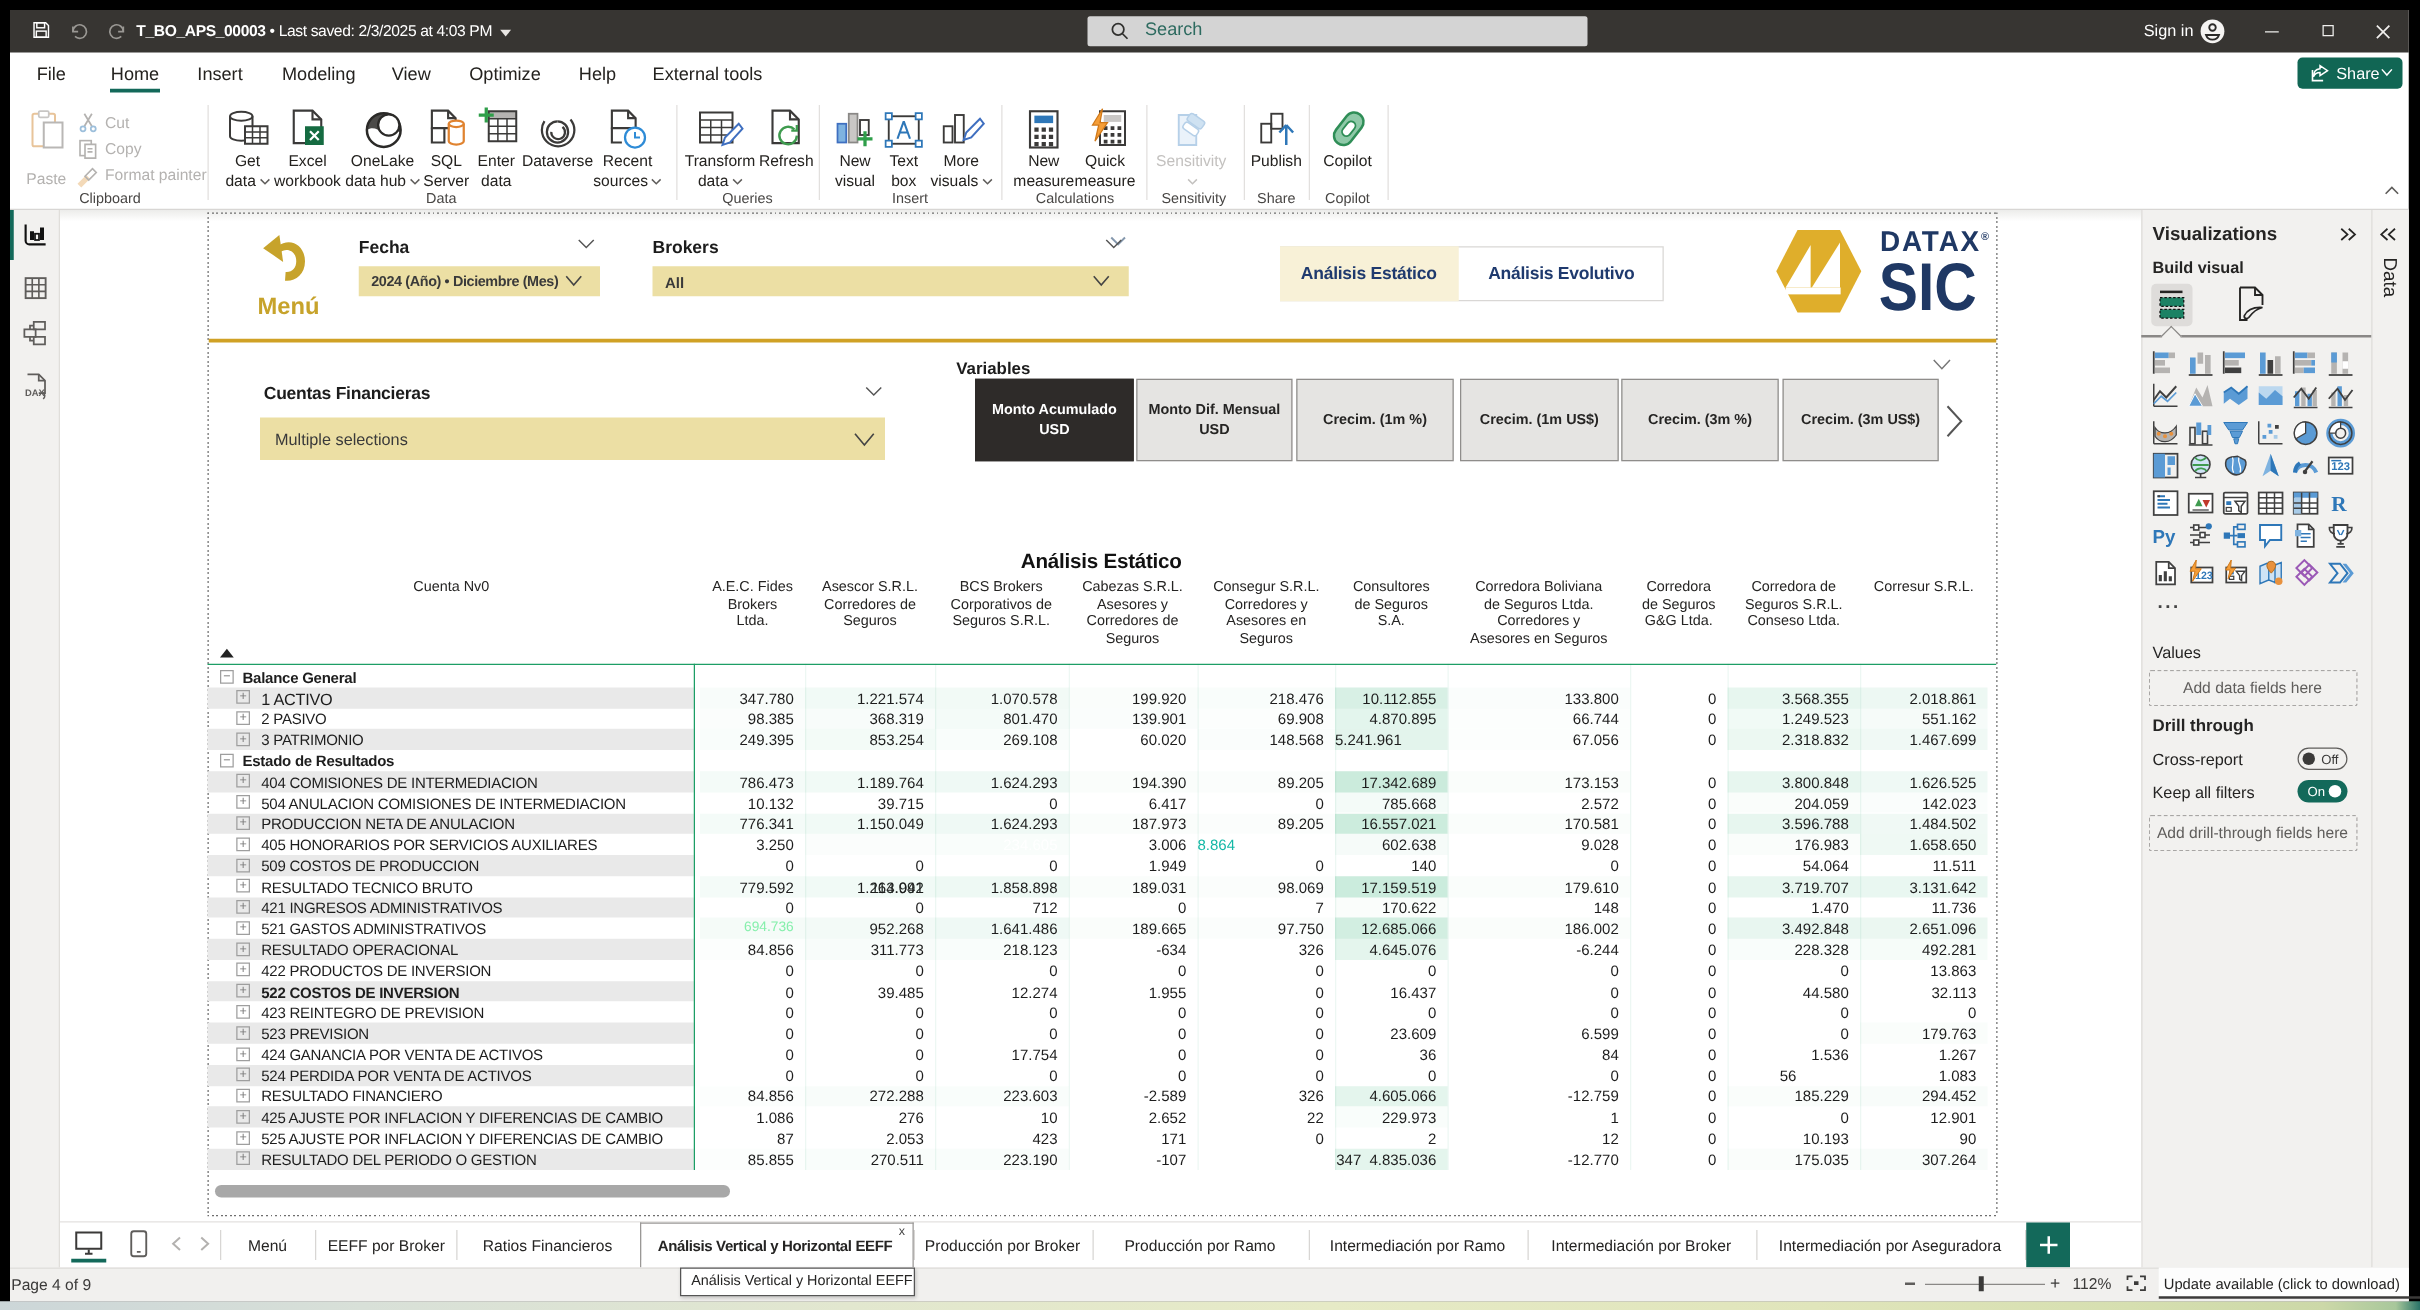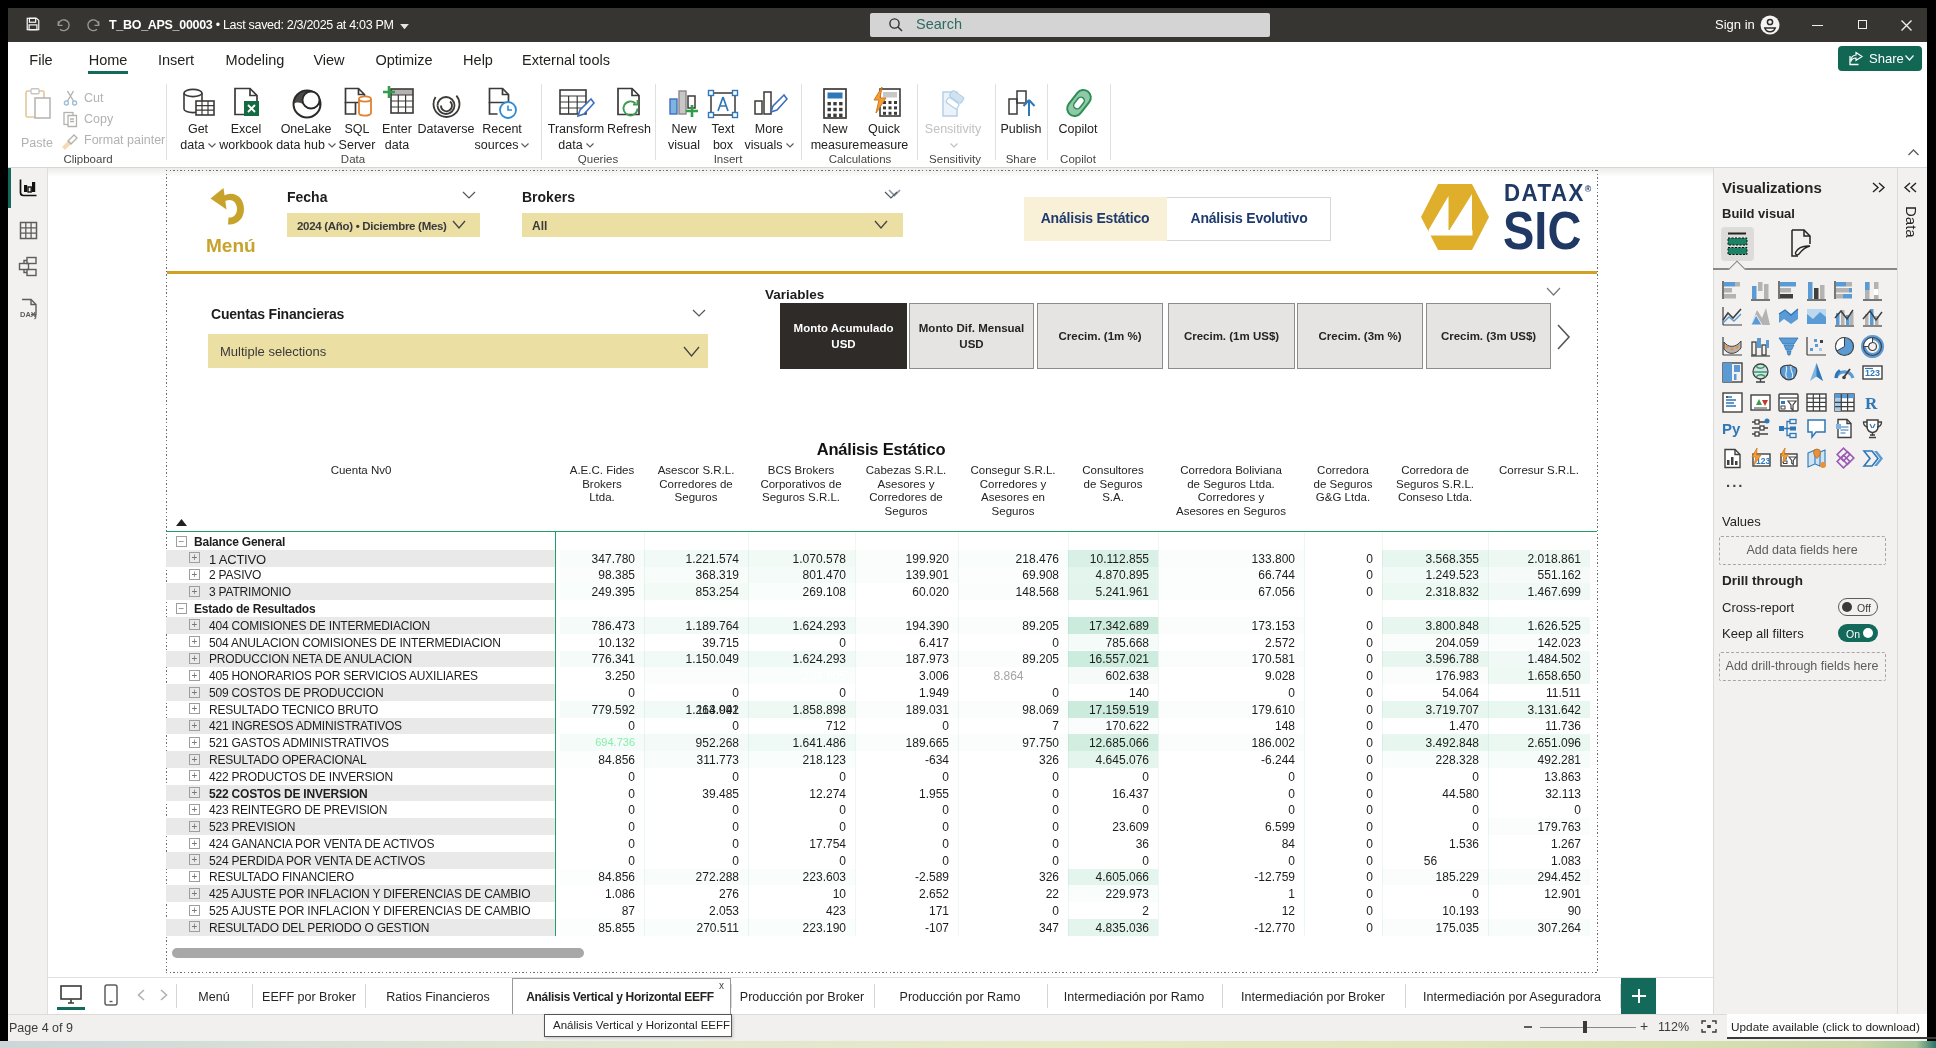--- a/index.html
+++ b/index.html
@@ -651,21 +651,21 @@
 <div class="a" style="left:1158px;top:583.3px;width:146px;height:16.8px;background:rgba(82,190,140,0.019)"></div>
 <div class="a" style="left:1382px;top:583.3px;width:106px;height:16.8px;background:rgba(82,190,140,0.110)"></div>
 <div class="a" style="left:1488px;top:583.3px;width:102px;height:16.8px;background:rgba(82,190,140,0.087)"></div>
 <div class="a" style="left:189px;top:585.8px;width:11px;height:11px;border:1px solid #9e9e9e;font-size:10px;line-height:9px;text-align:center;color:#777">+</div>
 <div class="tx" style="left:209px;top:585.1px;font-size:12px;font-weight:400;color:#1d1d1d;letter-spacing:-0.2px">3 PATRIMONIO</div>
 <div class="tx" style="left:560px;top:585.1px;width:75px;text-align:right;font-size:12px;color:#1d1d1d">249.395</div>
 <div class="tx" style="left:644px;top:585.1px;width:95px;text-align:right;font-size:12px;color:#1d1d1d">853.254</div>
 <div class="tx" style="left:748px;top:585.1px;width:98px;text-align:right;font-size:12px;color:#1d1d1d">269.108</div>
 <div class="tx" style="left:855px;top:585.1px;width:94px;text-align:right;font-size:12px;color:#1d1d1d">60.020</div>
 <div class="tx" style="left:958px;top:585.1px;width:101px;text-align:right;font-size:12px;color:#1d1d1d">148.568</div>
-<div class="tx" style="left:1068px;top:585.1px;width:81px;text-align:right;font-size:12px;color:#1d1d1d">5.241.961</div>
+<div class="tx" style="left:1068px;top:585.1px;width:81px;font-size:12px;color:#1d1d1d">5.241.961</div>
 <div class="tx" style="left:1158px;top:585.1px;width:137px;text-align:right;font-size:12px;color:#1d1d1d">67.056</div>
 <div class="tx" style="left:1304px;top:585.1px;width:69px;text-align:right;font-size:12px;color:#1d1d1d">0</div>
 <div class="tx" style="left:1382px;top:585.1px;width:97px;text-align:right;font-size:12px;color:#1d1d1d">2.318.832</div>
 <div class="tx" style="left:1488px;top:585.1px;width:93px;text-align:right;font-size:12px;color:#1d1d1d">1.467.699</div>
 <div class="a" style="left:176px;top:602.6px;width:11px;height:11px;border:1px solid #9e9e9e;font-size:10px;line-height:9px;text-align:center;color:#777">−</div>
 <div class="tx" style="left:194px;top:601.9px;font-size:12px;font-weight:700;color:#1d1d1d;letter-spacing:-0.2px">Estado de Resultados</div>
 <div class="a" style="left:166px;top:616.9px;width:389px;height:16.8px;background:#e9e9e9"></div>
 <div class="a" style="left:560px;top:616.9px;width:84px;height:16.8px;background:rgba(82,190,140,0.064)"></div>
 <div class="a" style="left:644px;top:616.9px;width:104px;height:16.8px;background:rgba(82,190,140,0.079)"></div>
 <div class="a" style="left:748px;top:616.9px;width:107px;height:16.8px;background:rgba(82,190,140,0.092)"></div>
@@ -728,21 +728,21 @@
 <div class="a" style="left:748px;top:667.2px;width:107px;height:16.8px;background:rgba(82,190,140,0.035)"></div>
 <div class="a" style="left:1068px;top:667.2px;width:90px;height:16.8px;background:rgba(82,190,140,0.056)"></div>
 <div class="a" style="left:1382px;top:667.2px;width:106px;height:16.8px;background:rgba(82,190,140,0.030)"></div>
 <div class="a" style="left:1488px;top:667.2px;width:102px;height:16.8px;background:rgba(82,190,140,0.093)"></div>
 <div class="a" style="left:189px;top:669.7px;width:11px;height:11px;border:1px solid #9e9e9e;font-size:10px;line-height:9px;text-align:center;color:#777">+</div>
 <div class="tx" style="left:209px;top:669.0px;font-size:12px;font-weight:400;color:#1d1d1d;letter-spacing:-0.2px">405 HONORARIOS POR SERVICIOS AUXILIARES</div>
 <div class="tx" style="left:560px;top:669.0px;width:75px;text-align:right;font-size:12px;color:#1d1d1d">3.250</div>
 <div class="tx" style="left:644px;top:703px;width:95px;text-align:right;font-size:12px;color:#1d1d1d">113.992</div>
 <div class="tx" style="left:748px;top:669.0px;width:98px;text-align:right;font-size:12px;color:#ffffff">234.605</div>
 <div class="tx" style="left:855px;top:669.0px;width:94px;text-align:right;font-size:12px;color:#1d1d1d">3.006</div>
-<div class="tx" style="left:958px;top:669.0px;width:101px;text-align:center;font-size:12px;color:#a3a3a3">8.864</div>
+<div class="tx" style="left:958px;top:669.0px;width:101px;text-align:left;font-size:12px;color:#14b8a6">8.864</div>
 <div class="tx" style="left:1068px;top:669.0px;width:81px;text-align:right;font-size:12px;color:#1d1d1d">602.638</div>
 <div class="tx" style="left:1158px;top:669.0px;width:137px;text-align:right;font-size:12px;color:#1d1d1d">9.028</div>
 <div class="tx" style="left:1304px;top:669.0px;width:69px;text-align:right;font-size:12px;color:#1d1d1d">0</div>
 <div class="tx" style="left:1382px;top:669.0px;width:97px;text-align:right;font-size:12px;color:#1d1d1d">176.983</div>
 <div class="tx" style="left:1488px;top:669.0px;width:93px;text-align:right;font-size:12px;color:#1d1d1d">1.658.650</div>
 <div class="a" style="left:166px;top:684.0px;width:389px;height:16.8px;background:#e9e9e9"></div>
 <div class="a" style="left:189px;top:686.5px;width:11px;height:11px;border:1px solid #9e9e9e;font-size:10px;line-height:9px;text-align:center;color:#777">+</div>
 <div class="tx" style="left:209px;top:685.8px;font-size:12px;font-weight:400;color:#1d1d1d;letter-spacing:-0.2px">509 COSTOS DE PRODUCCION</div>
 <div class="tx" style="left:560px;top:685.8px;width:75px;text-align:right;font-size:12px;color:#1d1d1d">0</div>
 <div class="tx" style="left:644px;top:685.8px;width:95px;text-align:right;font-size:12px;color:#1d1d1d">0</div>
@@ -955,21 +955,21 @@
 <div class="a" style="left:748px;top:918.9px;width:107px;height:16.8px;background:rgba(82,190,140,0.034)"></div>
 <div class="a" style="left:1068px;top:918.9px;width:90px;height:16.8px;background:rgba(82,190,140,0.158)"></div>
 <div class="a" style="left:1382px;top:918.9px;width:106px;height:16.8px;background:rgba(82,190,140,0.030)"></div>
 <div class="a" style="left:1488px;top:918.9px;width:102px;height:16.8px;background:rgba(82,190,140,0.040)"></div>
 <div class="a" style="left:189px;top:921.4px;width:11px;height:11px;border:1px solid #9e9e9e;font-size:10px;line-height:9px;text-align:center;color:#777">+</div>
 <div class="tx" style="left:209px;top:920.7px;font-size:12px;font-weight:400;color:#1d1d1d;letter-spacing:-0.2px">RESULTADO DEL PERIODO O GESTION</div>
 <div class="tx" style="left:560px;top:920.7px;width:75px;text-align:right;font-size:12px;color:#1d1d1d">85.855</div>
 <div class="tx" style="left:644px;top:920.7px;width:95px;text-align:right;font-size:12px;color:#1d1d1d">270.511</div>
 <div class="tx" style="left:748px;top:920.7px;width:98px;text-align:right;font-size:12px;color:#1d1d1d">223.190</div>
 <div class="tx" style="left:855px;top:920.7px;width:94px;text-align:right;font-size:12px;color:#1d1d1d">-107</div>
-<div class="tx" style="left:958px;top:920.7px;width:101px;text-align:right;font-size:12px;color:#1d1d1d">347</div>
+<div class="tx" style="left:988px;top:920.7px;width:101px;text-align:right;font-size:12px;color:#1d1d1d">347</div>
 <div class="tx" style="left:1068px;top:920.7px;width:81px;text-align:right;font-size:12px;color:#1d1d1d">4.835.036</div>
 <div class="tx" style="left:1158px;top:920.7px;width:137px;text-align:right;font-size:12px;color:#1d1d1d">-12.770</div>
 <div class="tx" style="left:1304px;top:920.7px;width:69px;text-align:right;font-size:12px;color:#1d1d1d">0</div>
 <div class="tx" style="left:1382px;top:920.7px;width:97px;text-align:right;font-size:12px;color:#1d1d1d">175.035</div>
 <div class="tx" style="left:1488px;top:920.7px;width:93px;text-align:right;font-size:12px;color:#1d1d1d">307.264</div>
 <div class="a" style="left:166px;top:531px;width:1431px;height:1px;background:#1d9e66"></div>
 <div class="a" style="left:555px;top:531px;width:1.3px;height:405px;background:#1d9e66"></div>
 <div class="a" style="left:644px;top:531px;width:1px;height:405px;background:rgba(29,158,102,0.08)"></div>
 <div class="a" style="left:748px;top:531px;width:1px;height:405px;background:rgba(29,158,102,0.08)"></div>
 <div class="a" style="left:855px;top:531px;width:1px;height:405px;background:rgba(29,158,102,0.08)"></div>

